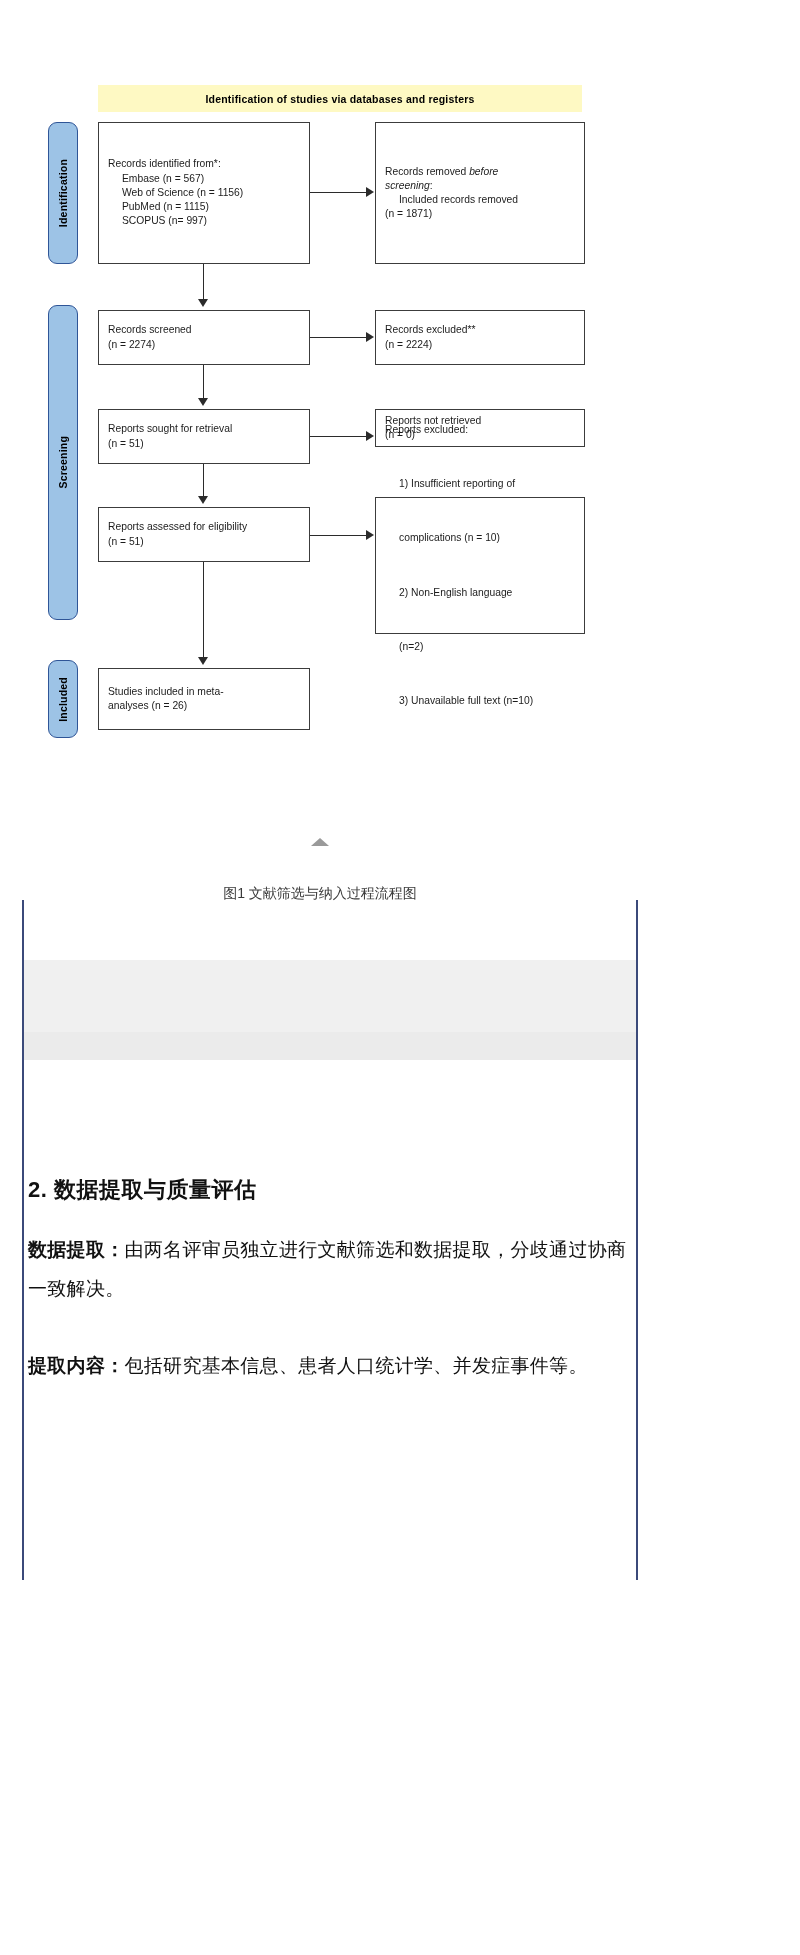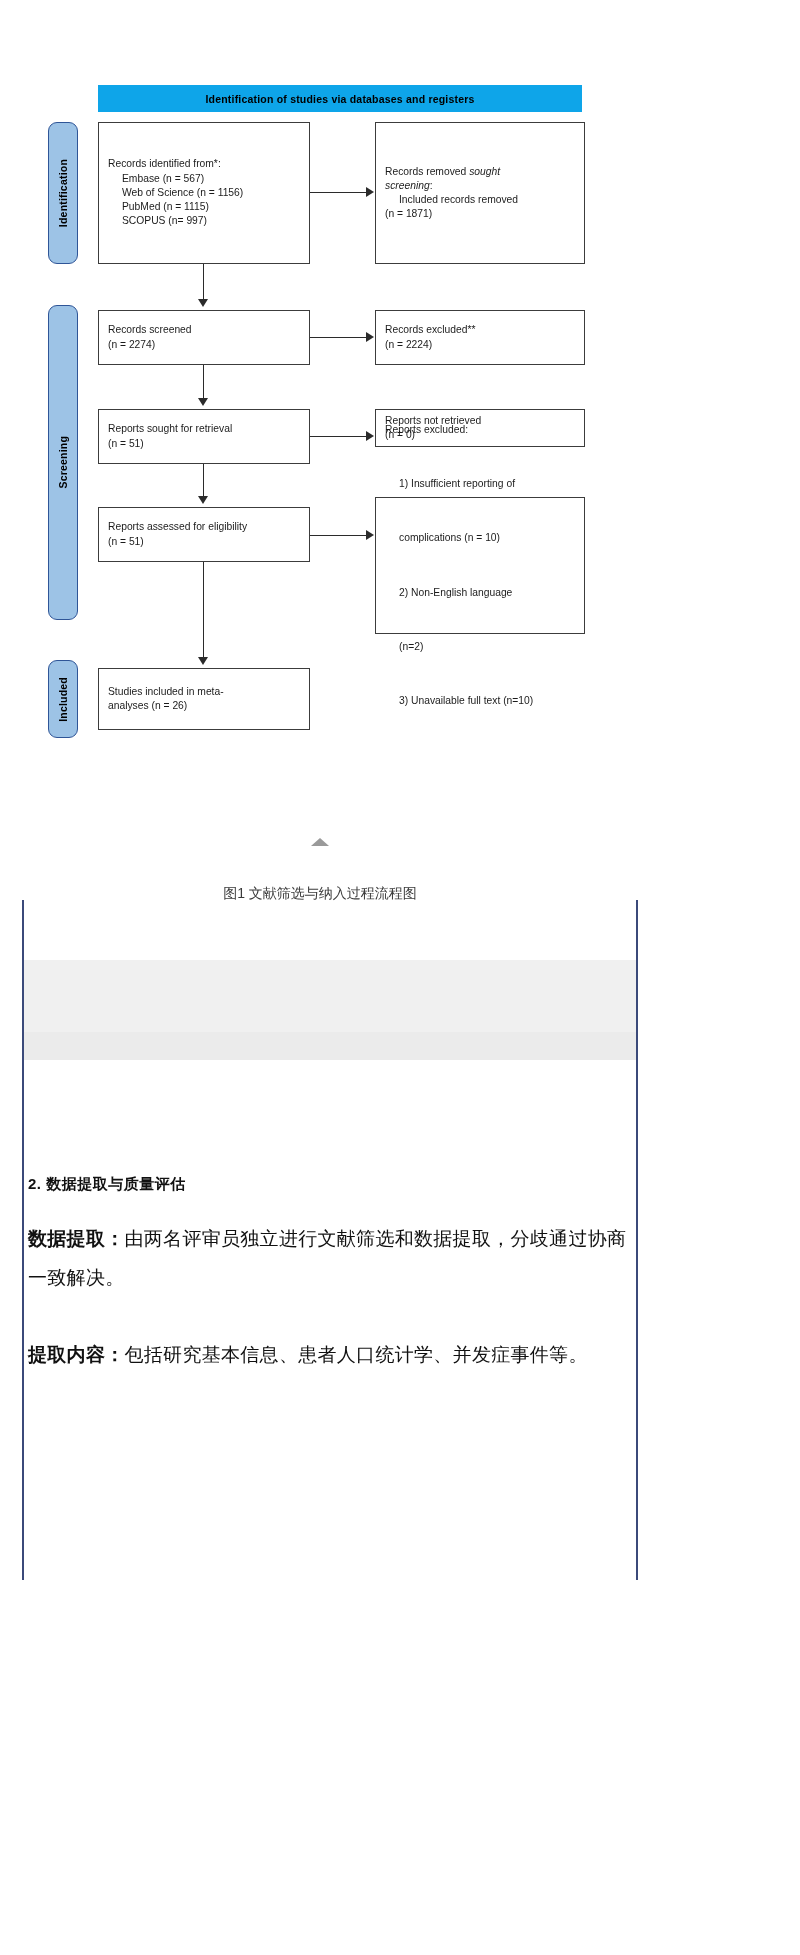--- a/index.html
+++ b/index.html
@@ -35,21 +35,21 @@
   .prisma {
     position: absolute;
     left: 0; top: 0;
     width: 640px;
     height: 760px;
   }
   .banner {
     position: absolute;
     left: 98px; top: 85px;
     width: 484px; height: 27px;
-    background: #0ea5e9;
+    background: #fef9c3;
     color: #000;
     font-size: 10.5px;
     font-weight: bold;
     letter-spacing: .2px;
     display: flex; align-items: center; justify-content: center;
     text-align: center;
   }
   .stage {
     position: absolute;
     width: 30px;
@@ -146,21 +146,21 @@
 
   
   .body-text {
     position: absolute;
     left: 28px;
     top: 1175px;
     width: 600px;
     color: #111;
   }
   .h2 {
-    font-size: 15px;
+    font-size: 22px;
     font-weight: bold;
     margin: 0 0 26px 0;
     letter-spacing: .5px;
   }
   .para {
     font-size: 19px;
     line-height: 2.05;
     margin: 0 0 38px 0;
     letter-spacing: .3px;
   }
@@ -190,21 +190,21 @@
 
     <div class="box b-identified">
       <div>Records identified from*:</div>
       <span class="ind">Embase (n = 567)</span>
       <span class="ind">Web of Science (n = 1156)</span>
       <span class="ind">PubMed (n = 1115)</span>
       <span class="ind">SCOPUS (n= 997)</span>
     </div>
 
     <div class="box b-removed">
-      <div><span>Records removed </span><i>sought</i></div>
+      <div><span>Records removed </span><i>before</i></div>
       <div><i>screening</i><span>:</span></div>
       <span class="ind">Included records removed</span>
       <div>(n = 1871)</div>
     </div>
 
     <div class="box b-screened">
       <div>Records screened</div>
       <div>(n = 2274)</div>
     </div>
 

